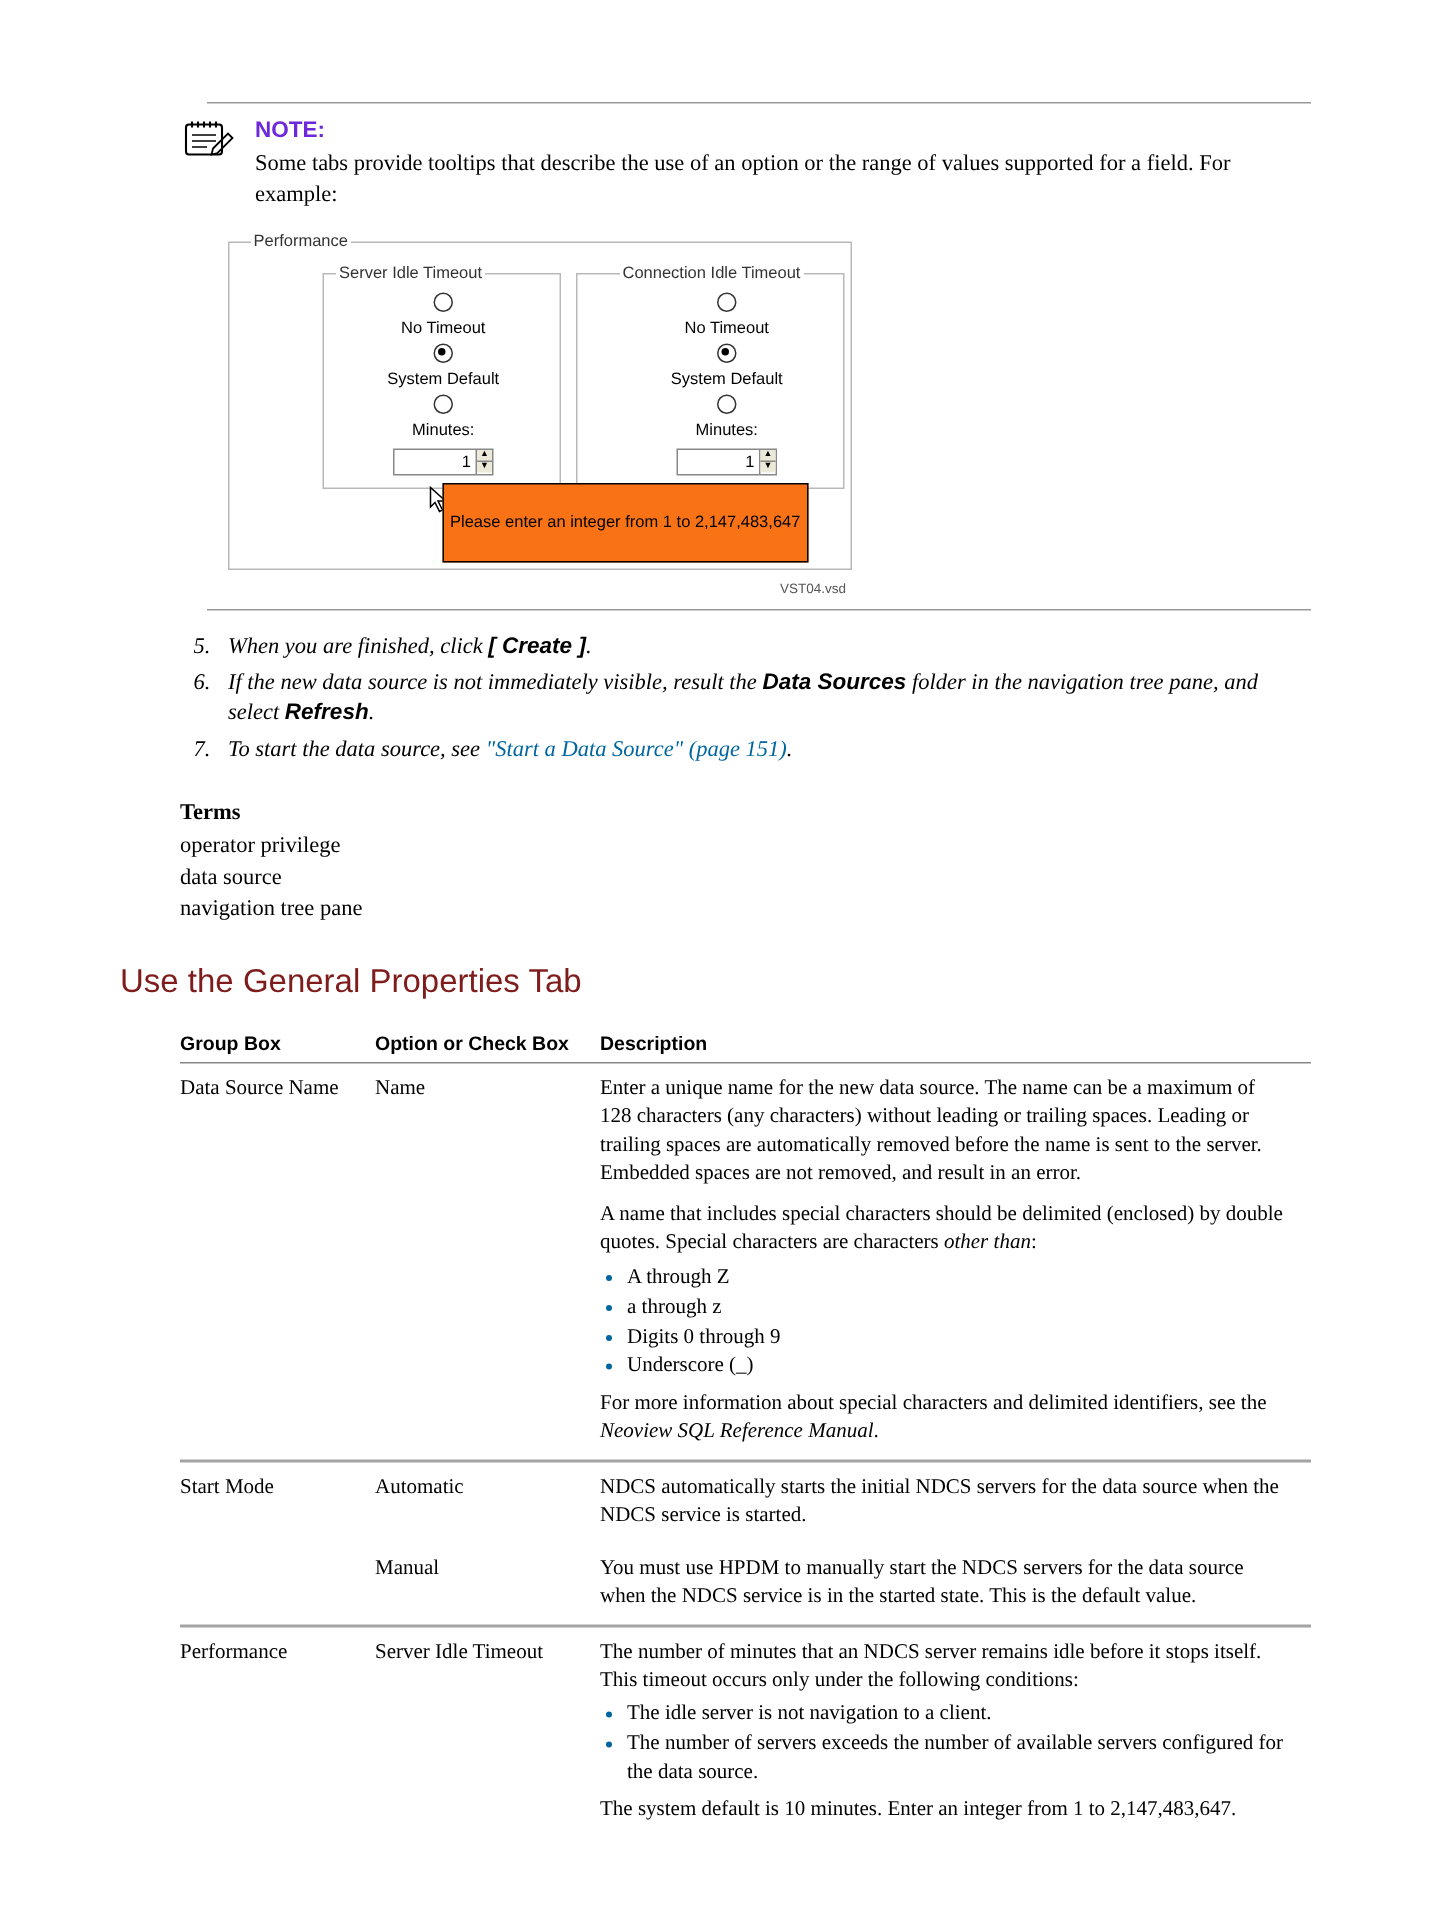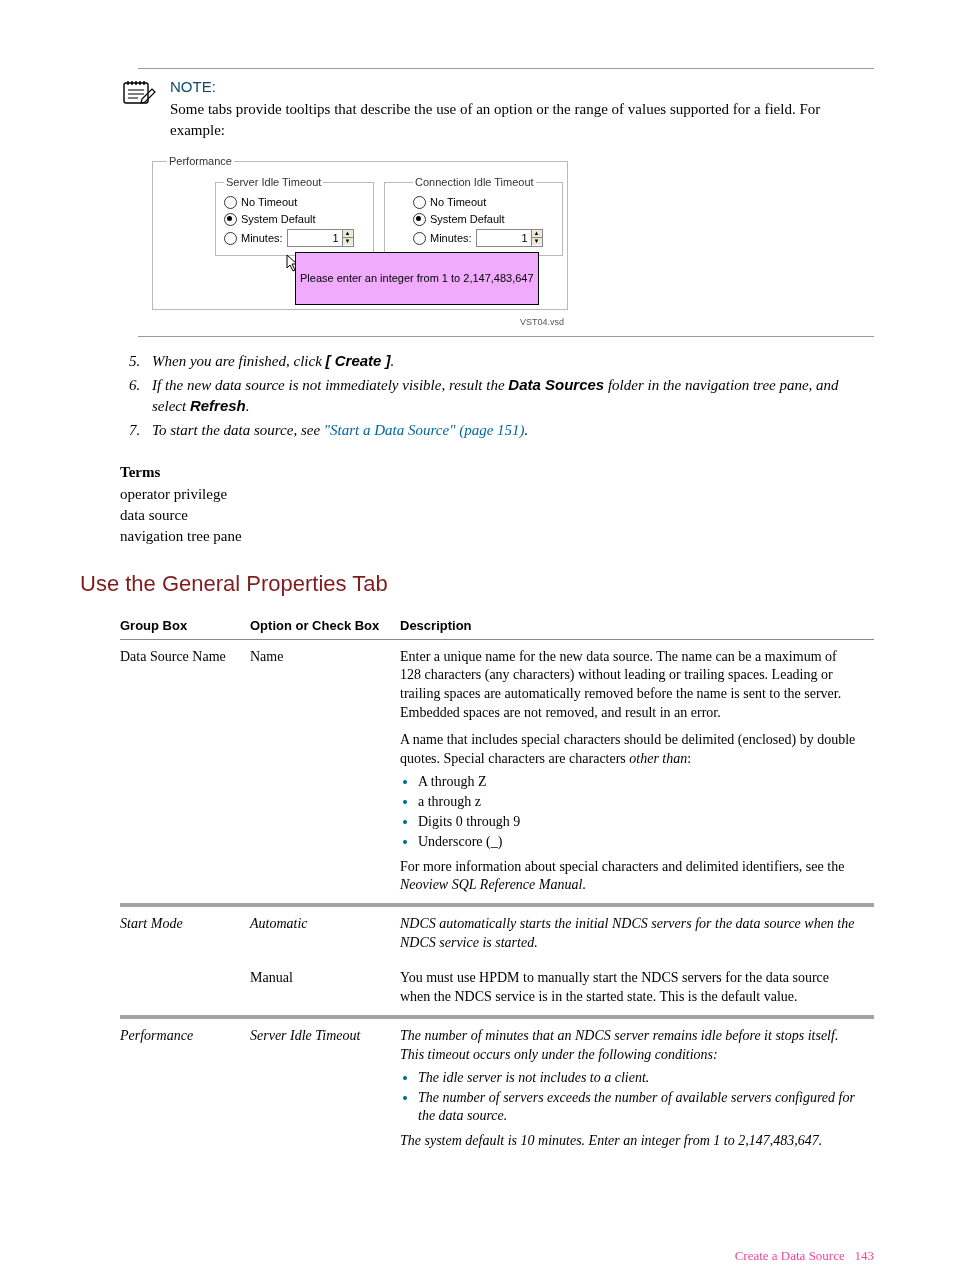--- a/index.html
+++ b/index.html
@@ -19,23 +19,23 @@
     margin-left: 40px;
     margin-bottom: 6px;
   }
   .note-icon {
     flex: 0 0 auto;
     width: 36px;
     height: 30px;
   }
   .note-icon svg { stroke: #000; fill: none; }
   .note-title {
-    color: #0c4a6e;
+    color: #6d28d9;
     font-family: Arial, Helvetica, sans-serif;
-    font-weight: normal;
+    font-weight: bold;
     font-size: 15px;
     margin-bottom: 2px;
   }
   .note-body-text { }
   .embedded-image {
     margin: 14px 0 6px 70px;
   }
   .hr-thin {
     border: none;
     border-top: 1px solid #999;
@@ -57,37 +57,37 @@
     padding: 4px 6px 6px 8px;
     margin: 0;
   }
   .outer > legend { padding: 0 2px; color: #333; }
   .inner > legend { padding: 0 2px; color: #333; }
   .groups {
     display: flex;
     gap: 10px;
     margin-left: 48px;
   }
-  .opt-row { display: flex; align-items: center; gap: 4px; margin: 2px 0; }
+  .opt-row { display: flex; align-items: center; gap: 4px; margin: 2px 0; flex-direction: column; }
   .opt-radio {
     width: 11px; height: 11px; border: 1px solid #333; border-radius: 50%; display: inline-block; position: relative;
     background: #fff;
   }
   .opt-radio.selected::after {
     content: ""; width: 5px; height:5px; background:#000; border-radius:50%; position:absolute; top:2px; left:2px;
   }
   .spin-input {
     display: inline-flex; align-items: stretch; border: 1px solid #888; height: 16px; background:#fff;
   }
   .spin-input .val { width: 48px; text-align: right; padding: 0 3px; font-size: 11px; line-height:16px;}
   .spin-btns { display:flex; flex-direction:column; border-left:1px solid #888; }
   .spin-btns span { font-size: 6px; line-height:7px; padding:0 2px; border-bottom:1px solid #888; background:#ece9d8;}
   .spin-btns span:last-child{border-bottom:none;}
   .tooltip-box {
-    background: #f0abfc; border:1px solid #000; font-size: 11px; padding: 18px 4px;
+    background: #f97316; border:1px solid #000; font-size: 11px; padding: 18px 4px;
     display:inline-block; margin-top:-2px;
   }
   .vsd-label { text-align: right; font-family: Arial, sans-serif; font-size: 9px; color:#555; margin-right: 6px; margin-top: 6px;}
   ol.steps {
     margin: 14px 0 22px 40px;
     padding-left: 24px;
     font-style: italic;
   }
   ol.steps > li { padding-left: 8px; margin-bottom: 4px; }
   .term-link { color: #0066a1; }
@@ -114,21 +114,21 @@
     font-weight: bold;
     text-align: left;
     border-bottom: 1px solid #888;
     padding: 4px 10px 4px 0;
     vertical-align: bottom;
   }
   table.props td {
     vertical-align: top;
     padding: 8px 14px 8px 0;
   }
-  table.props tr.group-sep td { border-top: 4px solid #a3a3a3; font-style: italic; }
+  table.props tr.group-sep td { border-top: 2px solid #a3a3a3; }
   .col-group { width: 130px; }
   .col-option { width: 150px; }
   ul.small {
     margin: 4px 0 4px 18px;
     padding: 0;
   }
   ul.small li { margin: 1px 0; }
   ul.small li::marker { color: #0066a1; }
   em { font-style: italic; }
   .footer {
@@ -284,21 +284,21 @@
       <td>Manual</td>
       <td>You must use HPDM to manually start the NDCS servers for the data source when the NDCS service is in the started state. This is the default value.</td>
     </tr>
 
     <tr class="group-sep">
       <td>Performance</td>
       <td>Server Idle Timeout</td>
       <td>
         <div>The number of minutes that an NDCS server remains idle before it stops itself. This timeout occurs only under the following conditions:</div>
         <ul class="small">
-          <li>The idle server is not includes to a client.</li>
+          <li>The idle server is not navigation to a client.</li>
           <li>The number of servers exceeds the number of available servers configured for the data source.</li>
         </ul>
         <div style="margin-top:6px;">The system default is 10 minutes. Enter an integer from 1 to 2,147,483,647.</div>
       </td>
     </tr>
   </tbody>
 </table>
 
 <div class="footer">
   <span>Create a Data Source</span>&nbsp;&nbsp;&nbsp;<span>143</span>

